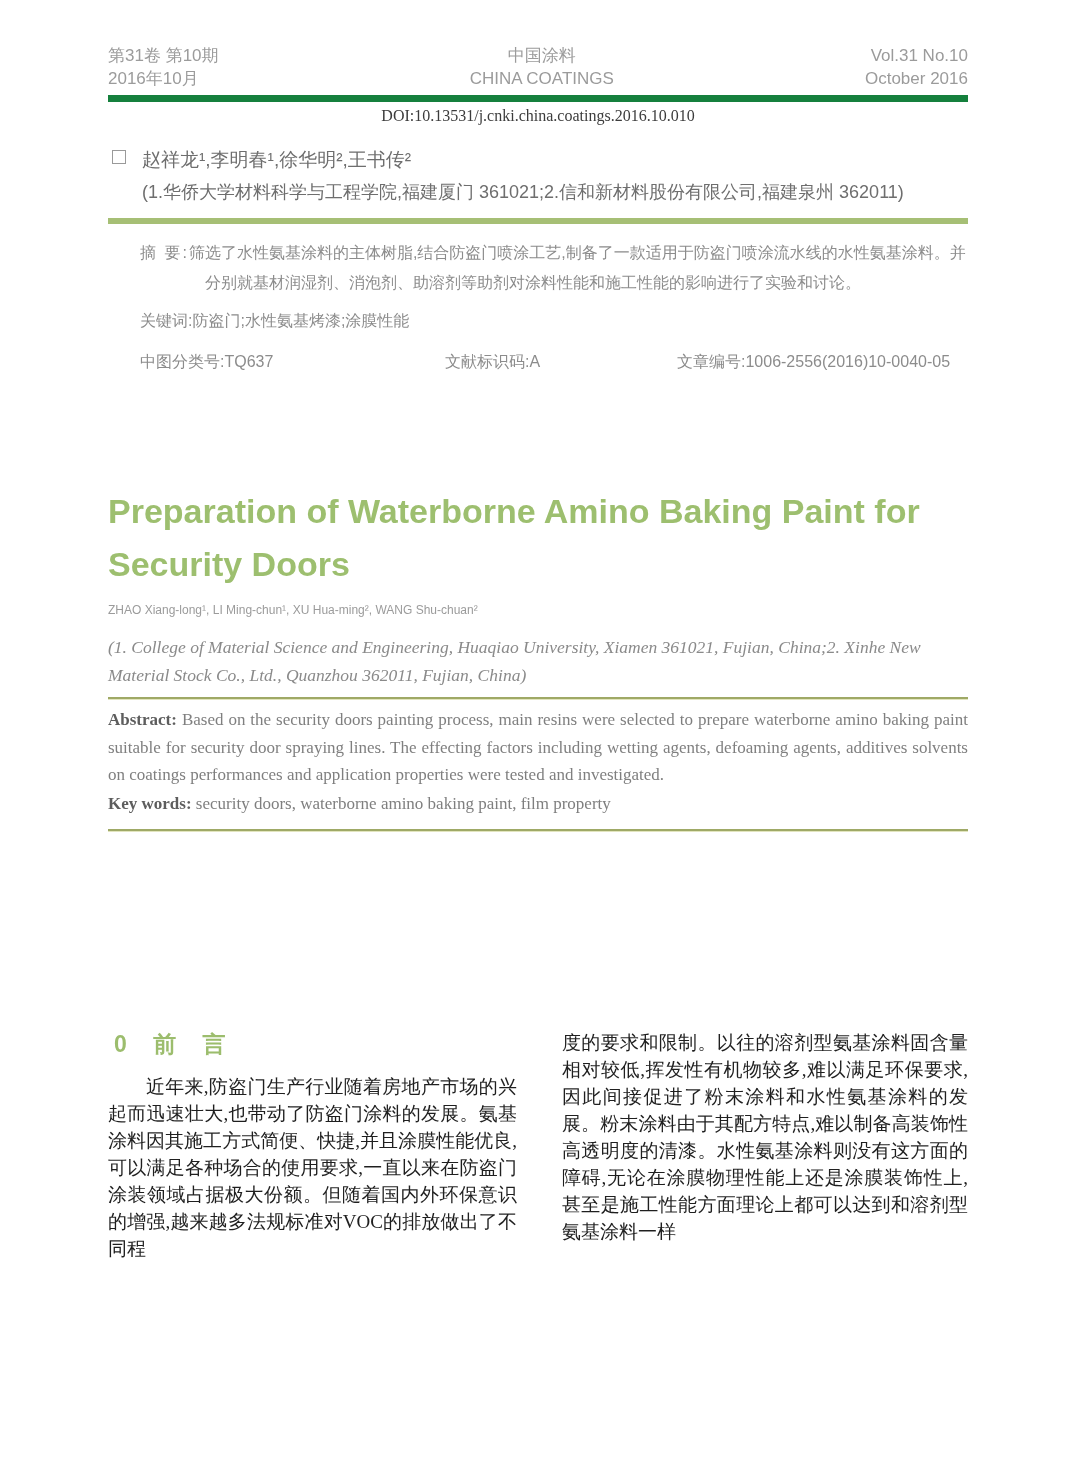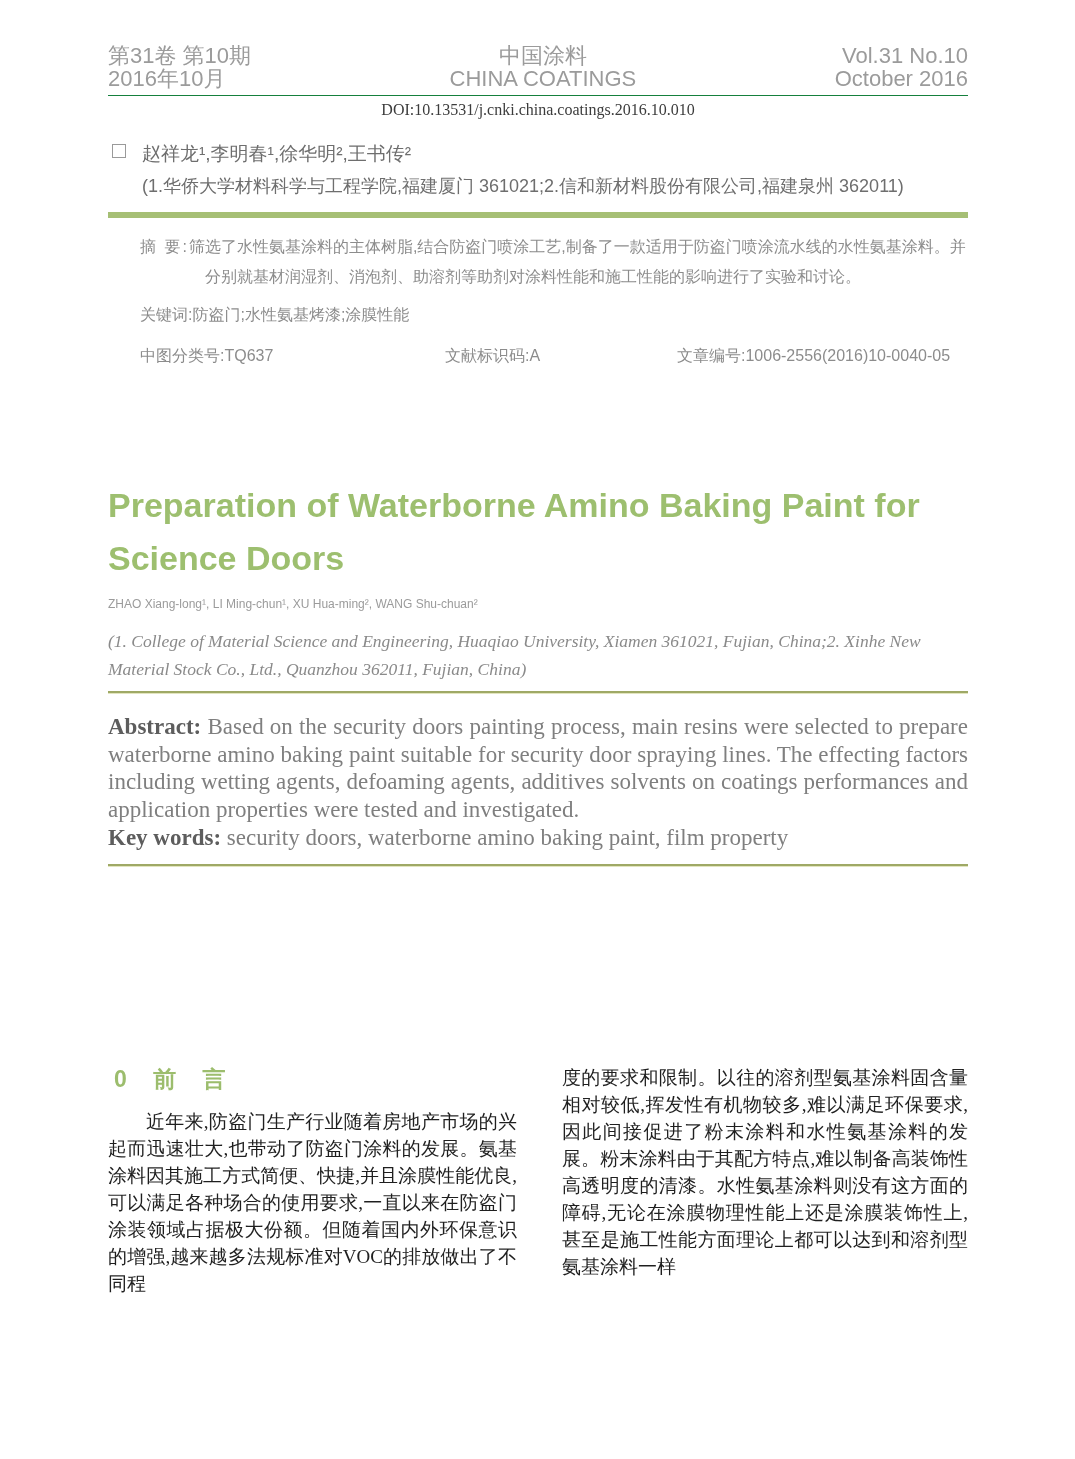--- a/index.html
+++ b/index.html
@@ -5,21 +5,21 @@
   html,body{margin:0;padding:0;}
   body{
     width:1075px;height:1459px;background:#ffffff;position:relative;overflow:hidden;
     font-family:"Liberation Sans", sans-serif;
     -webkit-font-smoothing:antialiased;
   }
   .content{position:absolute;left:108px;top:0;width:860px;}
 
   
   .hdr{display:flex;justify-content:space-between;margin-top:44px;padding-bottom:5px;
-       border-bottom:1px solid #15803d;color:#9b9b9b;font-size:22px;line-height:23px;}
+       border-bottom:7px solid #15803d;color:#9b9b9b;font-size:17px;line-height:23px;}
   .hdr-left{text-align:left;}
   .hdr-center{text-align:center;}
   .hdr-right{text-align:right;}
   .doi{font-family:"Liberation Serif", serif;color:#3c3c3c;font-size:16px;margin-top:5px;text-align:center;}
 
   
   .title-cn{margin-top:138px;font-size:56px;font-weight:bold;color:#a3c274;letter-spacing:4px;white-space:nowrap;}
   .authors-row{margin-top:22px;display:flex;align-items:flex-start;color:#6e6e6e;font-size:19px;}
   .author-box{display:inline-block;width:12px;height:12px;border:1.5px solid #9a9a9a;margin:3px 16px 0 4px;flex:0 0 auto;}
   .affil-cn{margin-top:7px;padding-left:34px;color:#6e6e6e;font-size:18px;}
@@ -33,22 +33,22 @@
   .class-row{margin-top:20px;padding-left:32px;display:flex;color:#8c8c8c;font-size:16px;}
   .class-row .c1{width:305px;}
   .class-row .c2{width:232px;}
 
   
   .title-en{margin-top:112px;font-size:34px;font-weight:bold;color:#9dbf6f;line-height:53px;width:860px;}
   .authors-en{margin-top:12px;color:#9b9b9b;font-size:12px;}
   .affil-en{margin-top:16px;font-family:"Liberation Serif", serif;font-style:italic;
             color:#8a8a8a;font-size:17.5px;line-height:28px;}
   .rule-olive{margin-top:8px;height:2px;background:#9fa966;box-shadow:0 1px 0 #e2e5bf;}
-  .abs-en{margin-top:20px;font-family:"Liberation Serif", serif;color:#7f7f7f;
-          font-size:23px;line-height:27.5px;text-align:justify;}
+  .abs-en{margin-top:7px;font-family:"Liberation Serif", serif;color:#7f7f7f;
+          font-size:17px;line-height:27.5px;text-align:justify;}
   .abs-en .blbl{font-weight:bold;color:#5d5d5d;}
   .kw-en{margin-top:1px;}
   .rule-olive.second{margin-top:12px;}
 
   
   .body-wrap{display:flex;margin-top:198px;}
   .col-left{width:409px;margin-right:45px;flex:0 0 auto;}
   .col-right{width:406px;flex:0 0 auto;}
   .sec-head{color:#9cbd6d;font-size:23px;font-weight:bold;white-space:pre;word-spacing:16px;letter-spacing:2px;margin:0 0 13px 6px;}
   .body-text{font-family:"Liberation Serif", serif;color:#1f1f1f;font-size:19px;
@@ -84,21 +84,21 @@
   <div class="green-bar"></div>
 
   <div class="abs-cn"><span class="lbl">摘  要:</span><span>筛选了水性氨基涂料的主体树脂,结合防盗门喷涂工艺,制备了一款适用于防盗门喷涂流水线的水性氨基涂料。并分别就基材润湿剂、消泡剂、助溶剂等助剂对涂料性能和施工性能的影响进行了实验和讨论。</span></div>
   <div class="keywords-cn">关键词:防盗门;水性氨基烤漆;涂膜性能</div>
   <div class="class-row">
     <span class="c1">中图分类号:TQ637</span>
     <span class="c2">文献标识码:A</span>
     <span class="c3">文章编号:1006-2556(2016)10-0040-05</span>
   </div>
 
-  <div class="title-en">Preparation of Waterborne Amino Baking Paint for Science Doors</div>
+  <div class="title-en">Preparation of Waterborne Amino Baking Paint for Security Doors</div>
   <div class="authors-en">ZHAO Xiang-long¹, LI Ming-chun¹, XU Hua-ming², WANG Shu-chuan²</div>
   <div class="affil-en">(1. College of Material Science and Engineering, Huaqiao University, Xiamen 361021, Fujian, China;2. Xinhe New Material Stock Co., Ltd., Quanzhou 362011, Fujian, China)</div>
   <div class="rule-olive"></div>
   <div class="abs-en"><span class="blbl">Abstract: </span><span>Based on the security doors painting process, main resins were selected to prepare waterborne amino baking paint suitable for security door spraying lines. The effecting factors including wetting agents, defoaming agents, additives solvents on coatings performances and application properties were tested and investigated.</span>
     <div class="kw-en"><span class="blbl">Key words: </span><span>security doors, waterborne amino baking paint, film property</span></div>
   </div>
   <div class="rule-olive second"></div>
 
   <div class="body-wrap">
     <div class="col-left">

